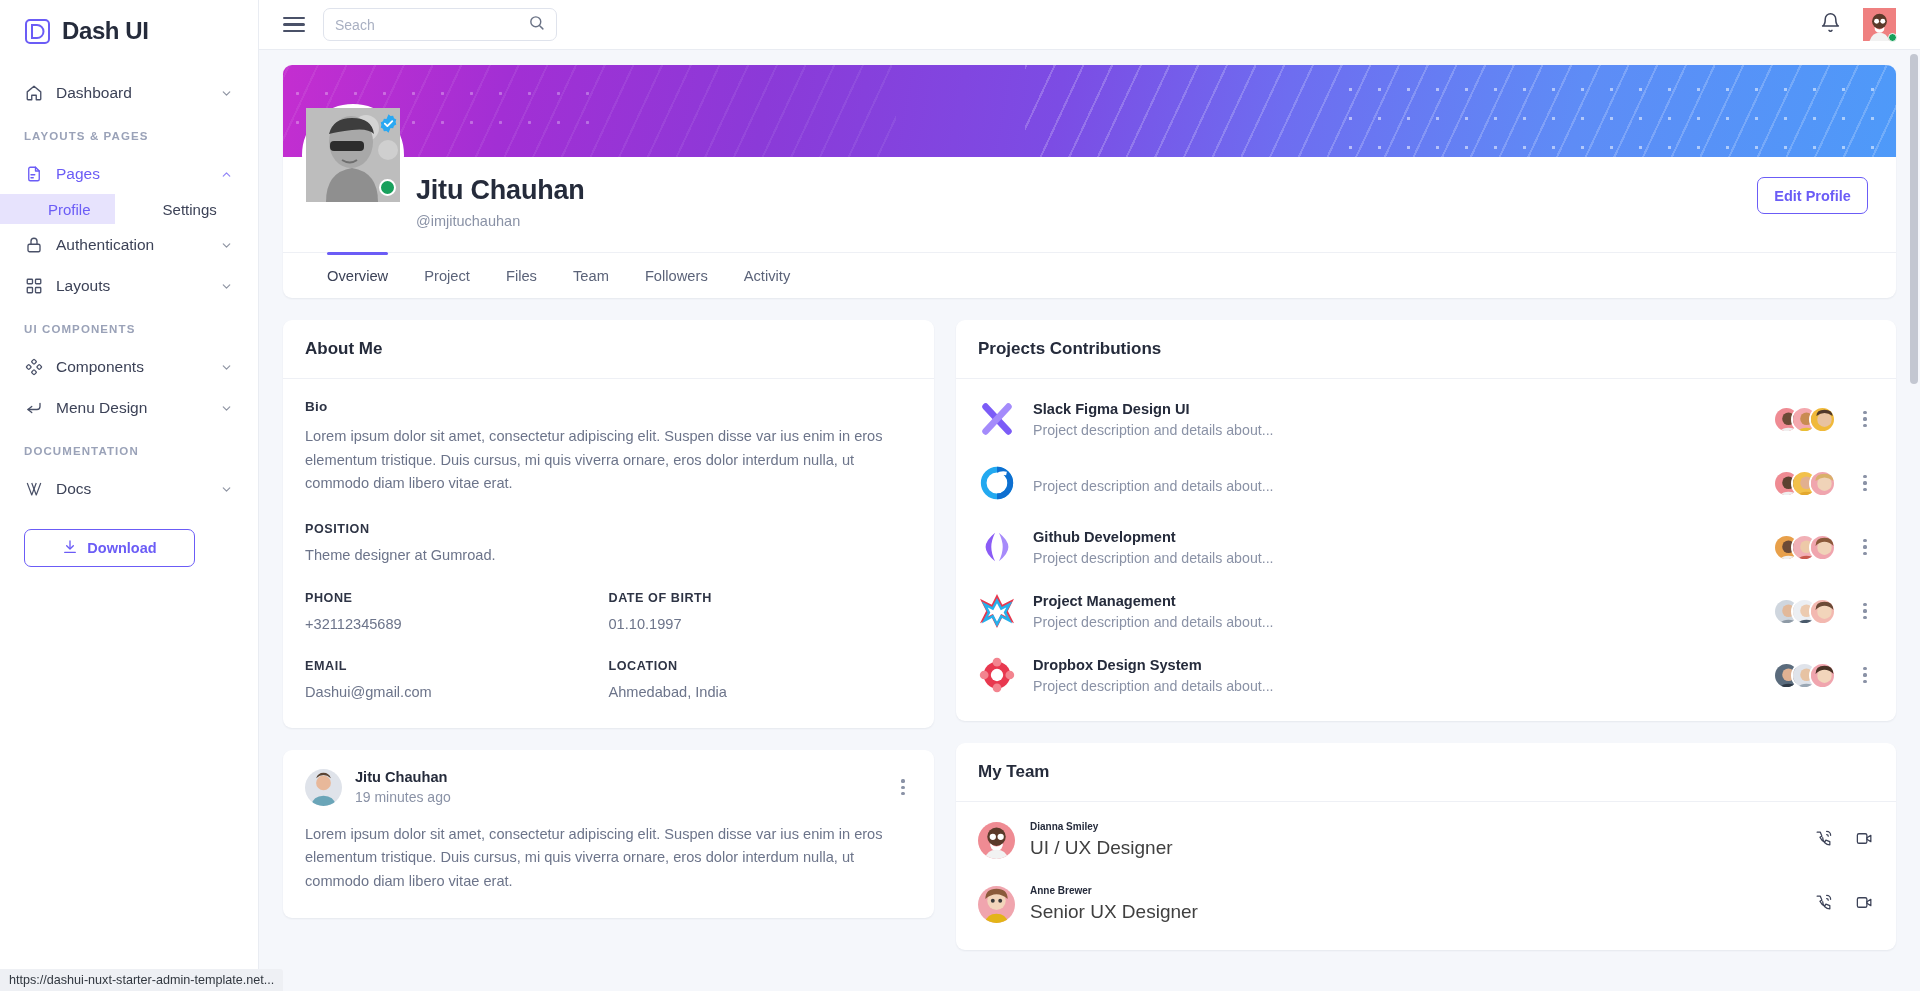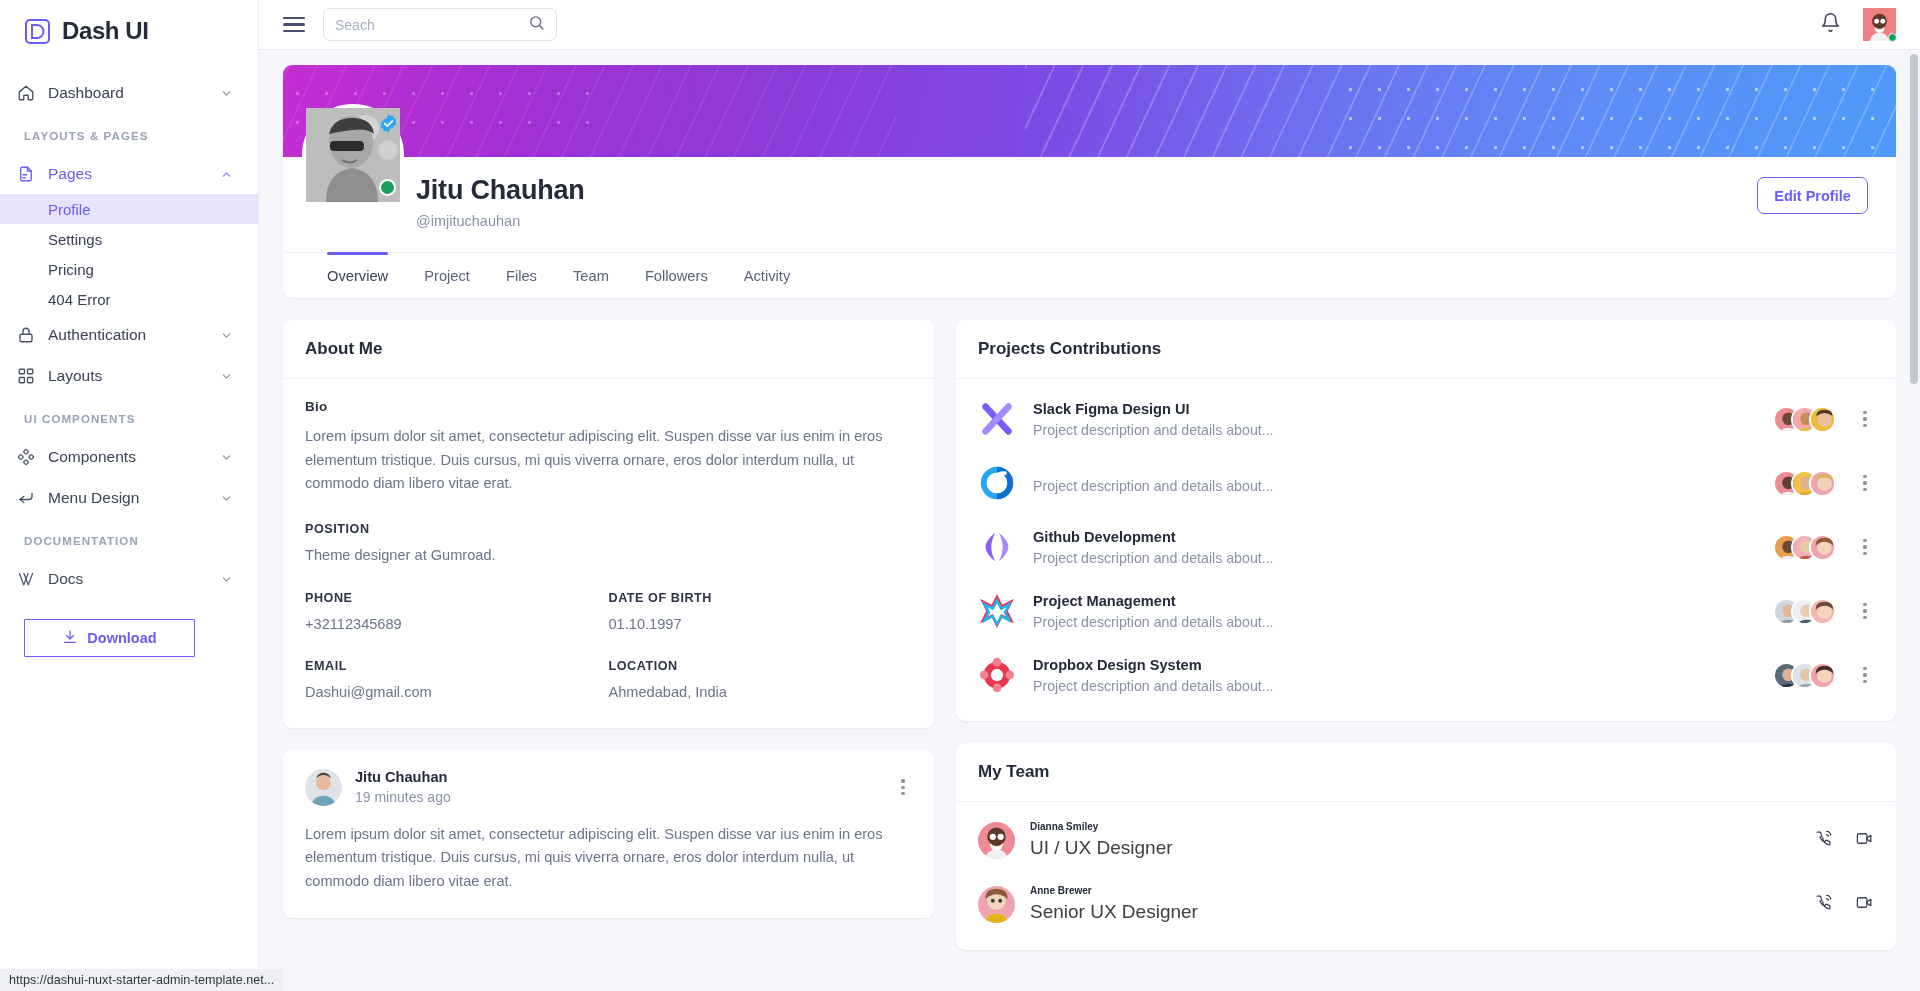--- a/index.html
+++ b/index.html
@@ -22,40 +22,40 @@
   .brand-mark { width: 27px; height: 27px; position: relative; }
   .brand-text { font-size: 24px; font-weight: 700; color: #252b3b; letter-spacing: -0.4px; }
 
   .nav { padding-top: 10px; }
   .nav-section {
     font-size: 11.5px; font-weight: 700; letter-spacing: 1.1px;
     color: #9aa2b8; padding: 17px 0 11px 24px; text-transform: uppercase;
   }
   .nav-item {
     display: flex; align-items: center; gap: 13px;
-    padding: 10px 24px 10px 16px; height: 41px;
+    padding: 10px 24px 10px 24px; height: 41px;
     font-size: 15.5px; color: #3c4257; cursor: pointer; position: relative;
   }
   .nav-item .ico { width: 19px; height: 19px; display: flex; align-items: center; justify-content: center; flex: 0 0 19px; }
   .nav-item .label { flex: 1; }
   .nav-item .chev { width: 14px; height: 14px; opacity: .75; }
   .nav-item.active-parent { color: #6b5cf6; }
   .nav-item.active-parent .ico svg { stroke: #6b5cf6; }
   .nav-item.active-parent .chev svg { stroke: #6b5cf6; }
 
-  .nav-sub { display: flex; flex-direction: column; }
+  .nav-sub { display: flex; flex-direction: row; }
   .nav-sub-item {
     padding: 7px 24px 7px 48px; font-size: 15px; color: #3c4257;
     cursor: pointer; height: 30px; display: flex; align-items: center;
   }
   .nav-sub-item.selected { background: #e7e3fd; color: #6b5cf6; }
 
   .dl-wrap { padding: 20px 24px 0 24px; }
   .dl-btn {
-    width: 171px; height: 38px; border: 1.4px solid #6b5cf6; border-radius: 1px;
+    width: 171px; height: 38px; border: 1.4px solid #6b5cf6; border-radius: 7px;
     color: #6b5cf6; font-size: 14.5px; font-weight: 600;
     display: flex; align-items: center; justify-content: center; gap: 9px;
     background: #fff; cursor: pointer;
   }
 
   
   .main { flex: 1; display: flex; flex-direction: column; height: 991px; overflow: hidden; position: relative; }
 
   .topbar {
     height: 50px; min-height: 50px; background: #fff; border-bottom: 1px solid #e9ecf2;

